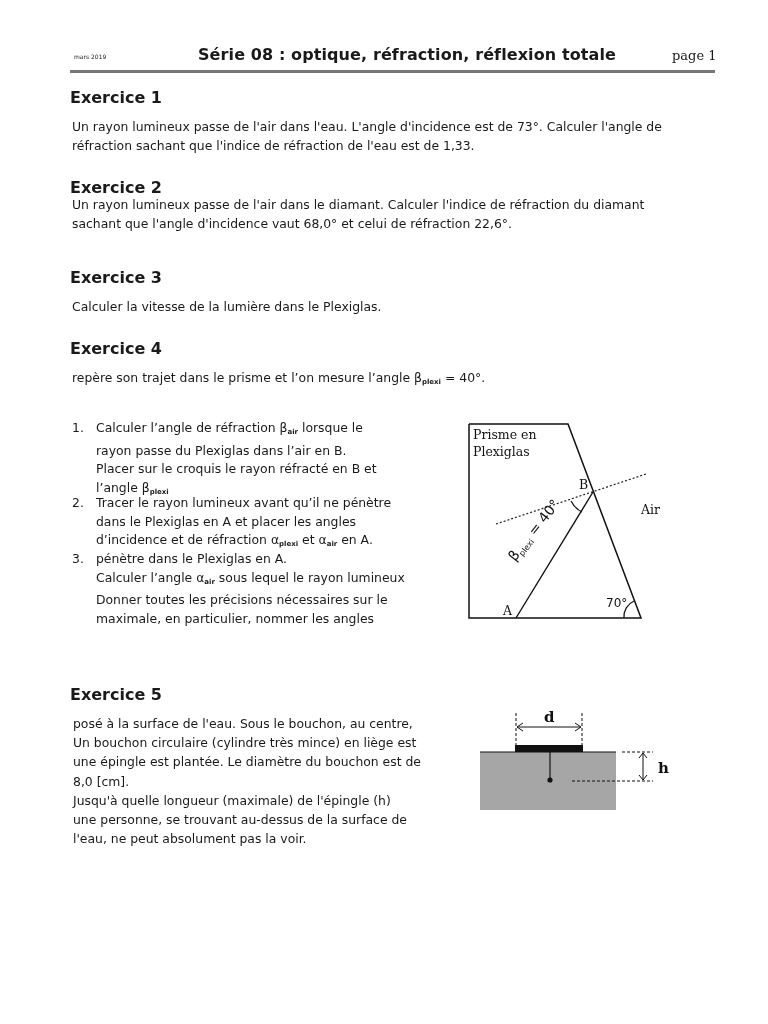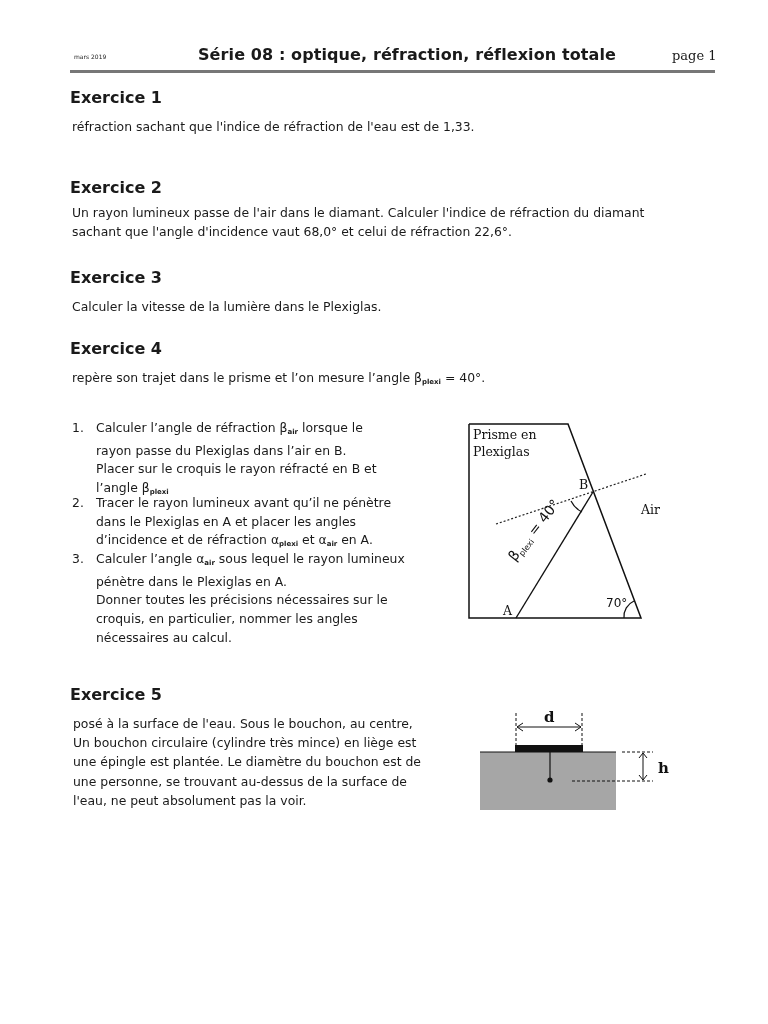--- a/index.html
+++ b/index.html
@@ -21,25 +21,26 @@
 </head>
 <body>
 
 <div class="abs hdr-date">mars 2019</div>
 <div class="abs hdr-title">Série 08 : optique, réfraction, réflexion totale</div>
 <div class="abs hdr-page">page 1</div>
 <div class="abs hdr-rule"></div>
 
 <h2 style="top:86px">Exercice 1</h2>
 <div class="p" style="top:117px">
+  <div>Un rayon lumineux passe de l'air dans l'eau. L'angle d'incidence est de 73°. Calculer l'angle de</div>
   <div>réfraction sachant que l'indice de réfraction de l'eau est de 1,33.</div>
 </div>
 
 <h2 style="top:176px">Exercice 2</h2>
-<div class="p" style="top:203px">
+<div class="p" style="top:195px">
   <div>Un rayon lumineux passe de l'air dans le diamant. Calculer l'indice de réfraction du diamant</div>
   <div>sachant que l'angle d'incidence vaut 68,0° et celui de réfraction 22,6°.</div>
 </div>
 
 <h2 style="top:266px">Exercice 3</h2>
 <div class="p" style="top:297px">
   <div>Calculer la vitesse de la lumière dans le Plexiglas.</div>
 </div>
 
 <h2 style="top:337px">Exercice 4</h2>
@@ -61,25 +62,24 @@
     <span class="num">2.</span>
     <div class="txt">
       <div>Tracer le rayon lumineux avant qu’il ne pénètre</div>
       <div>dans le Plexiglas en A et placer les angles</div>
       <div><span>d’incidence et de réfraction </span><span>α</span><span class="sub">plexi</span><span> et </span><span>α</span><span class="sub">air</span><span> en A.</span></div>
     </div>
   </div>
   <div class="li" style="top:550px">
     <span class="num">3.</span>
     <div class="txt">
+      <div>pénètre dans le Plexiglas en A.</div>
       <div><span>Calculer l’angle </span><span>α</span><span class="sub">air</span><span> sous lequel le rayon lumineux</span></div>
-      <div>pénètre dans le Plexiglas en A.</div>
       <div>Donner toutes les précisions nécessaires sur le</div>
-      <div>croquis, en particulier, nommer les angles</div>
-      <div>nécessaires au calcul.</div>
+      <div>maximale, en particulier, nommer les angles</div>
     </div>
   </div>
 </div>
 
 <svg class="abs" style="left:460px; top:415px" width="240" height="210" viewBox="0 0 240 210">
   <polyline points="9,9 108,9 181,203 9,203 9,9" fill="none" stroke="#111" stroke-width="1.5"></polyline>
   <line x1="36" y1="109" x2="186" y2="59" stroke="#222" stroke-width="1.2" stroke-dasharray="2,2"></line>
   <line x1="56" y1="203" x2="133" y2="77" stroke="#111" stroke-width="1.4"></line>
   <path d="M 111,86 A 24 24 0 0 0 122,97" fill="none" stroke="#111" stroke-width="1.2"></path>
   <path d="M 164,203 A 17 17 0 0 1 174,186" fill="none" stroke="#111" stroke-width="1.2"></path>
@@ -92,20 +92,22 @@
   <g transform="translate(55,147) rotate(-52)">
     <text class="fig-sans" x="0" y="0" font-size="14"><tspan>β</tspan><tspan font-size="8" dy="3">plexi</tspan><tspan font-size="14" dy="-3"> = 40°</tspan></text>
   </g>
 </svg>
 
 <h2 style="top:683px">Exercice 5</h2>
 <div class="p" style="top:714px; left:73px; width:380px; line-height:19.2px">
   <div>posé à la surface de l'eau. Sous le bouchon, au centre,</div>
   <div>Un bouchon circulaire (cylindre très mince) en liège est</div>
   <div>une épingle est plantée. Le diamètre du bouchon est de</div>
+  <div>8,0 [cm].</div>
+  <div>Jusqu'à quelle longueur (maximale) de l'épingle (h)</div>
   <div>une personne, se trouvant au-dessus de la surface de</div>
   <div>l'eau, ne peut absolument pas la voir.</div>
 </div>
 
 <svg class="abs" style="left:470px; top:700px" width="220" height="120" viewBox="0 0 220 120">
   <rect x="10" y="52" width="136" height="58" fill="#a6a6a6"></rect>
   <line x1="10" y1="52" x2="146" y2="52" stroke="#111" stroke-width="1"></line>
   <rect x="45" y="45" width="68" height="7" fill="#111"></rect>
   <line x1="80" y1="52" x2="80" y2="79" stroke="#111" stroke-width="1.2"></line>
   <circle cx="80" cy="80" r="2.6" fill="#111"></circle>

